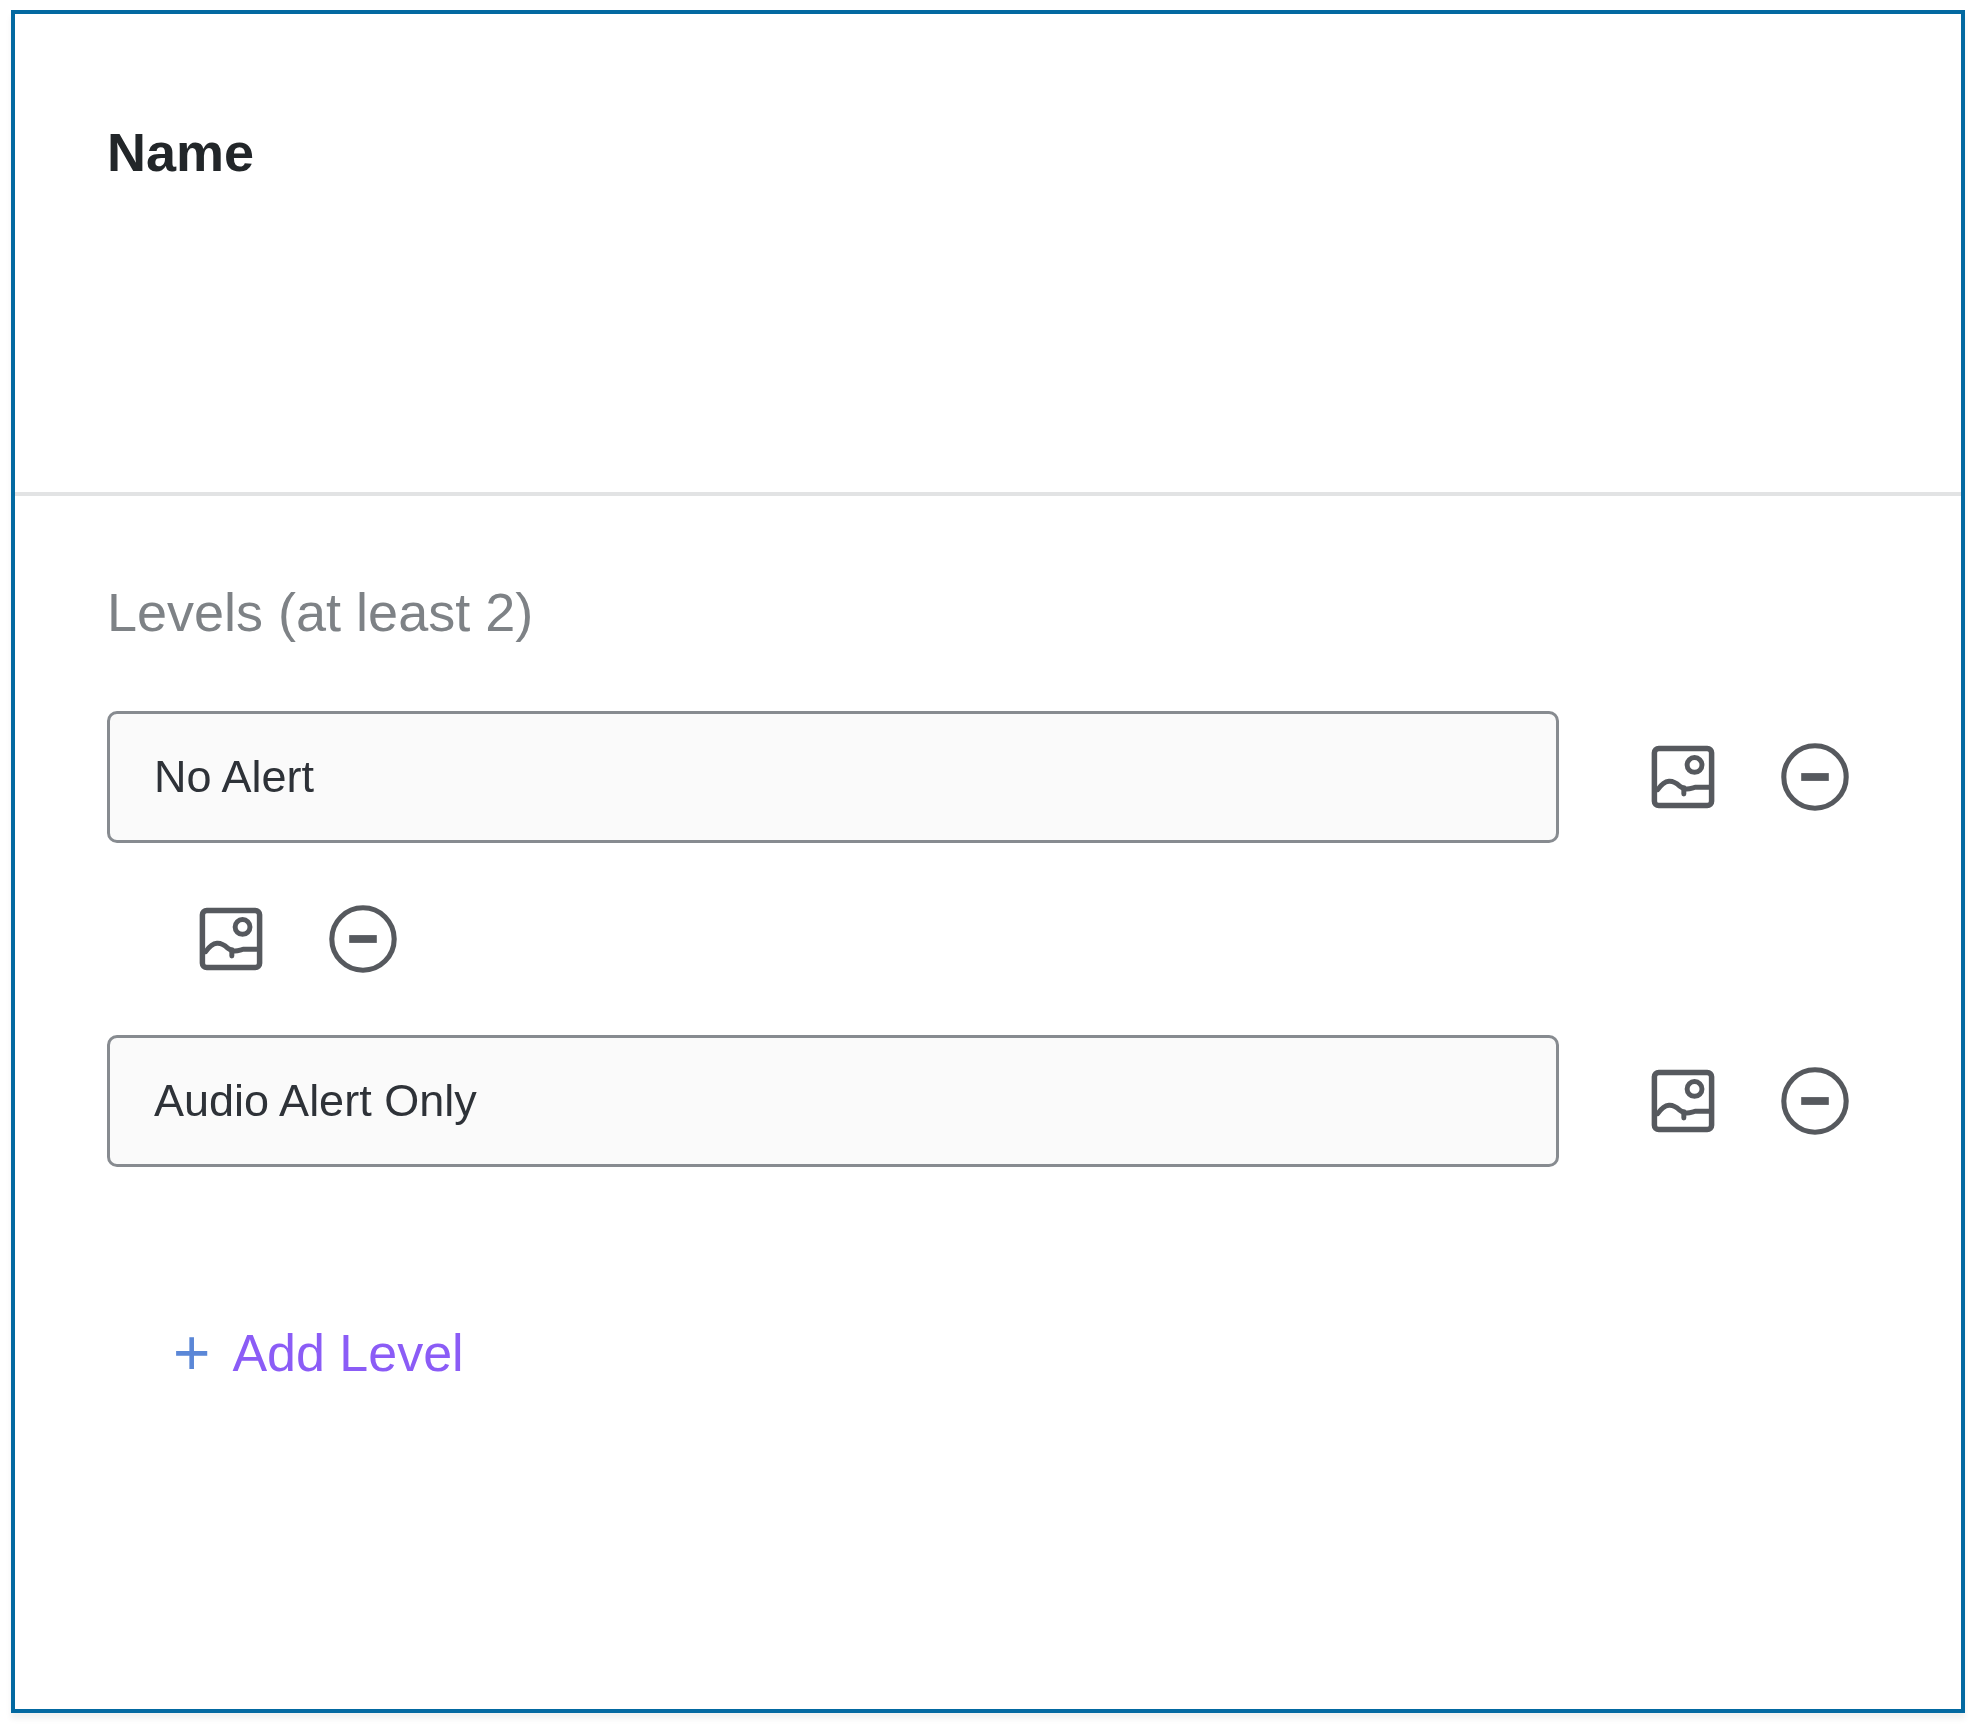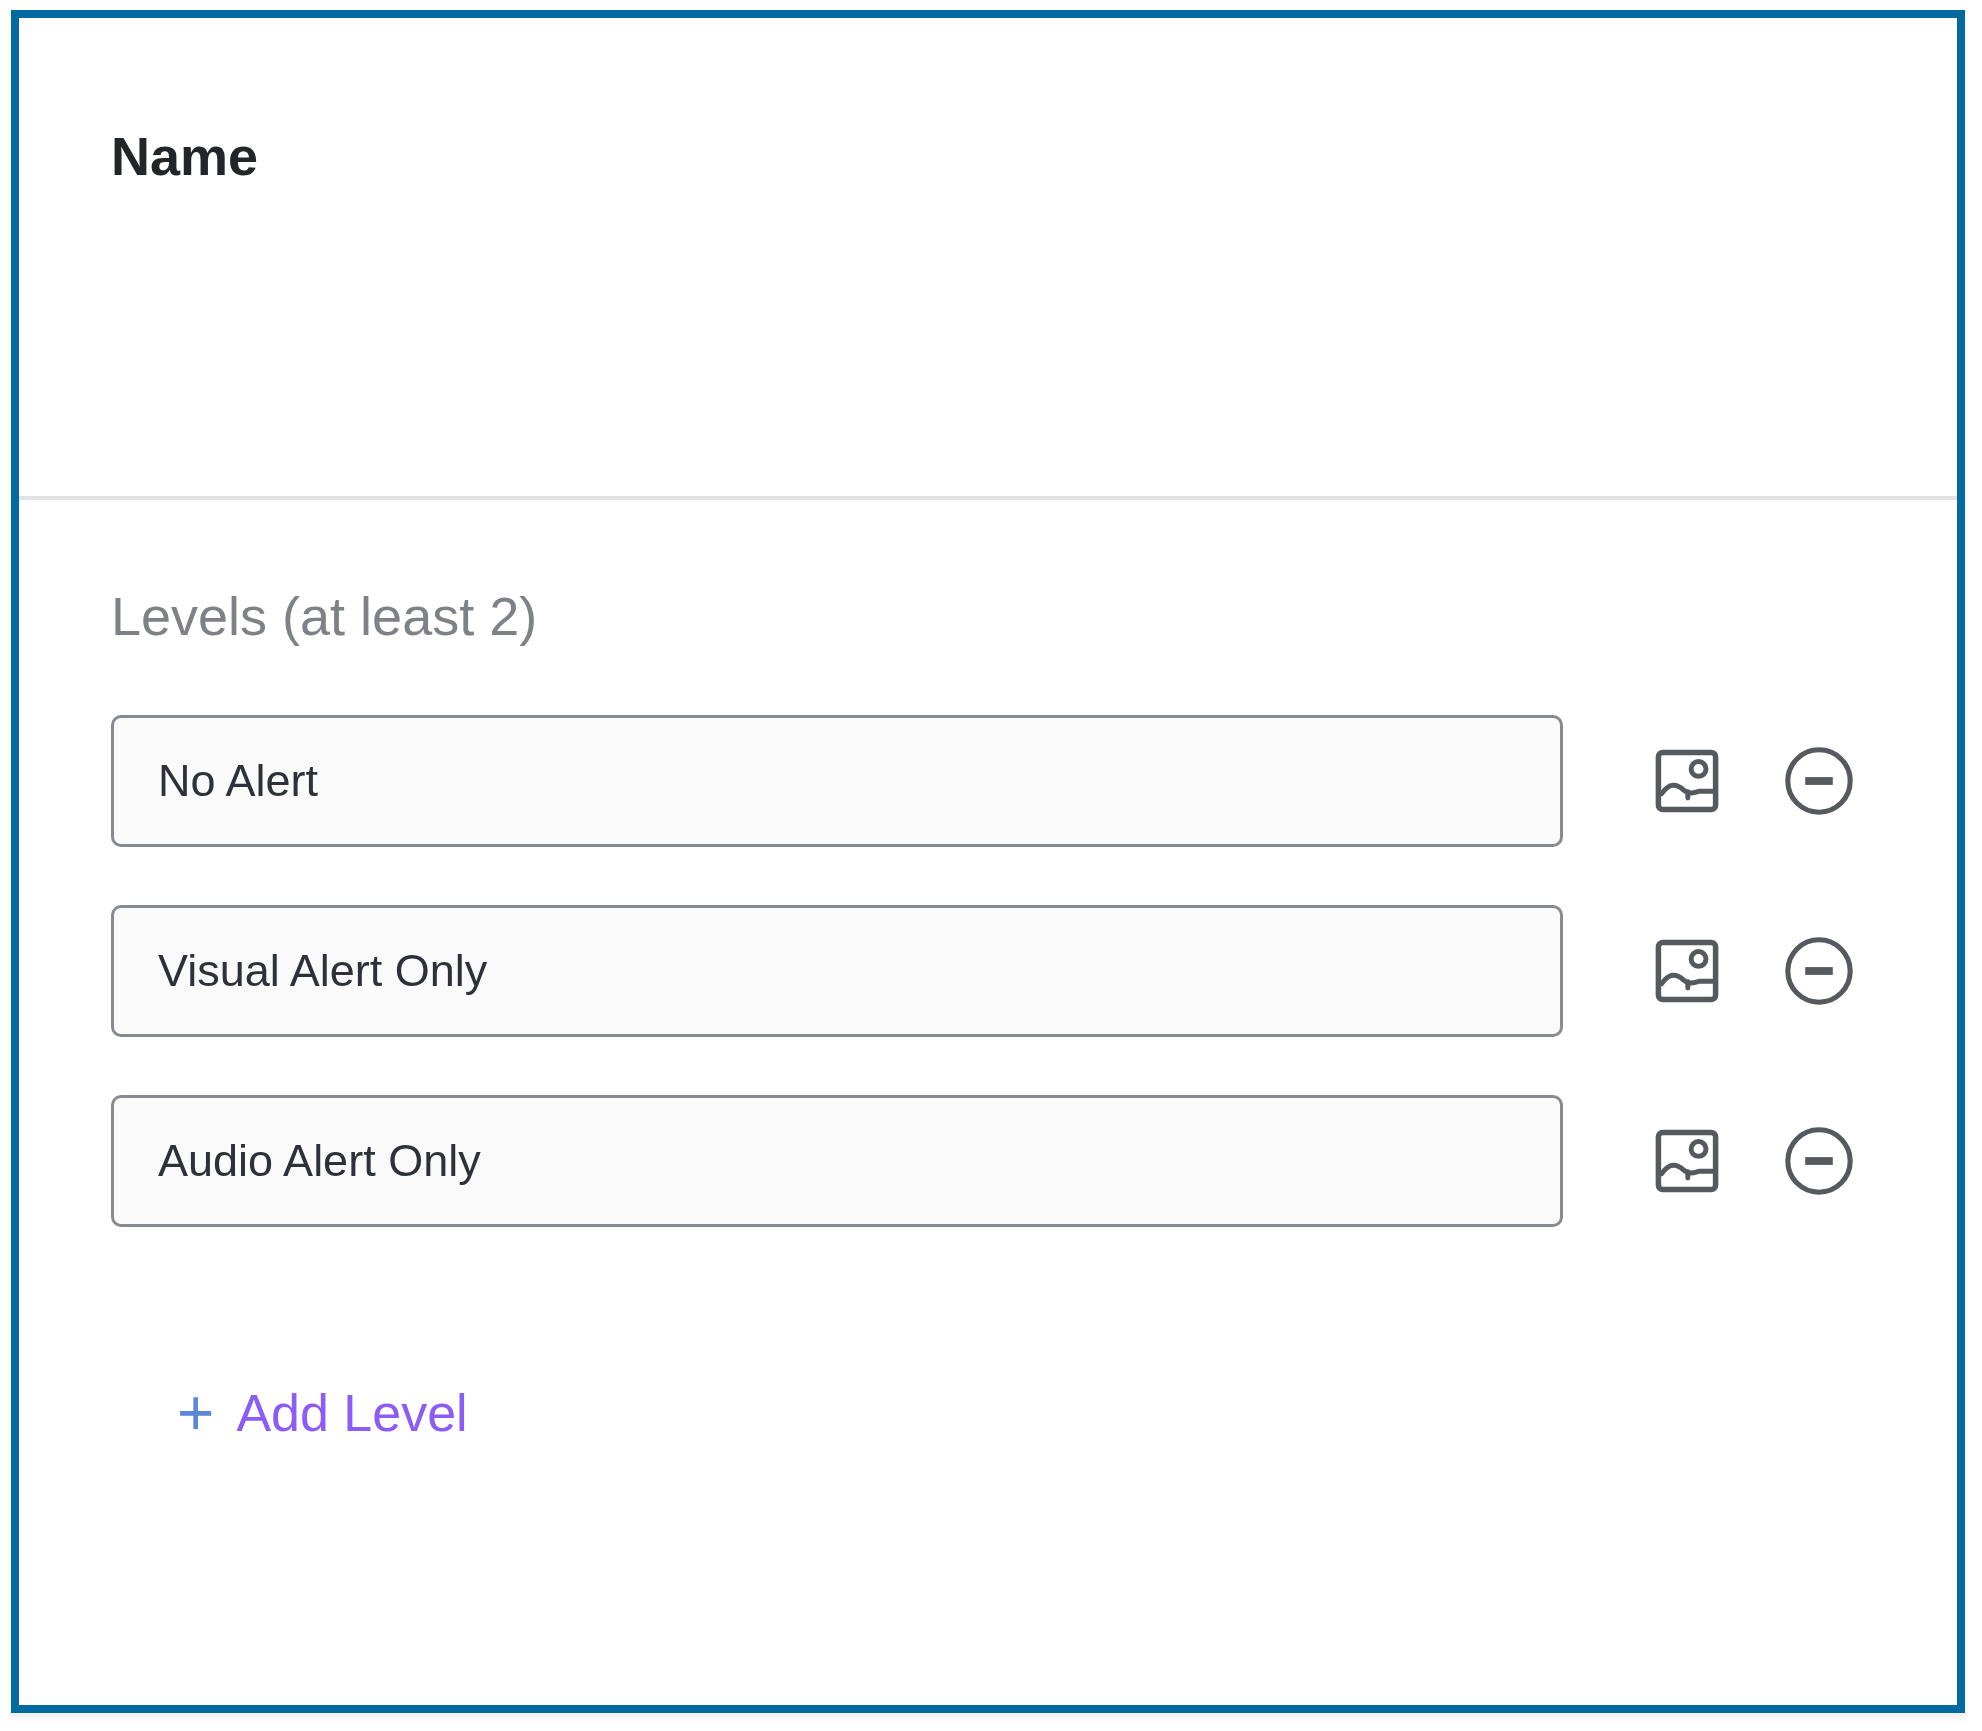--- a/index.html
+++ b/index.html
@@ -7,21 +7,21 @@
     width: 1982px; height: 1731px;
     background: #ffffff;
     font-family: "Liberation Sans", "DejaVu Sans", sans-serif;
     overflow: hidden;
   }
   .panel {
     position: absolute;
     left: 11px; top: 10px;
     width: 1954px; height: 1703px;
     background: #ffffff;
-    border: 8px solid #0369a1;
+    border: 4px solid #0369a1;
     box-shadow: 0 6px 6px rgba(0,0,0,0.06);
   }
   .name-section {
     height: 478px;
     padding: 106px 0 0 92px;
   }
   .section-label {
     font-size: 54px;
     font-weight: bold;
     color: #222629;
@@ -128,21 +128,20 @@
           <span>
             <svg width="72" height="72" viewBox="0 0 24 24" fill="none">
               <circle cx="12" cy="12" r="10.4" stroke="#56595e" stroke-width="1.7"></circle>
               <line x1="7.4" y1="12" x2="16.6" y2="12" stroke="#56595e" stroke-width="2.6"></line>
             </svg>
           </span>
         </button>
       </div>
 
       <div class="field-row level-row">
-        <input class="text-input" type="text" value="Visual Alert Only" style="">
         <button class="icon-btn">
           <span>
             <svg width="66" height="66" viewBox="0 0 24 24" fill="none">
               <rect x="1.6" y="1.6" width="20.8" height="20.8" rx="1.6" stroke="#56595e" stroke-width="2"></rect>
               <circle cx="16.2" cy="7.6" r="2.7" stroke="#56595e" stroke-width="1.8"></circle>
               <path d="M2.8 16.6 C5.6 12.6 8.2 12.9 10.8 15.3 C12.8 17.1 14.8 16.1 16.6 15.7 L21.4 15.7" stroke="#56595e" stroke-width="1.8" stroke-linecap="round"></path>
               <line x1="12.3" y1="15.9" x2="12.3" y2="18.2" stroke="#56595e" stroke-width="1.8" stroke-linecap="round"></line>
             </svg>
           </span>
         </button>

